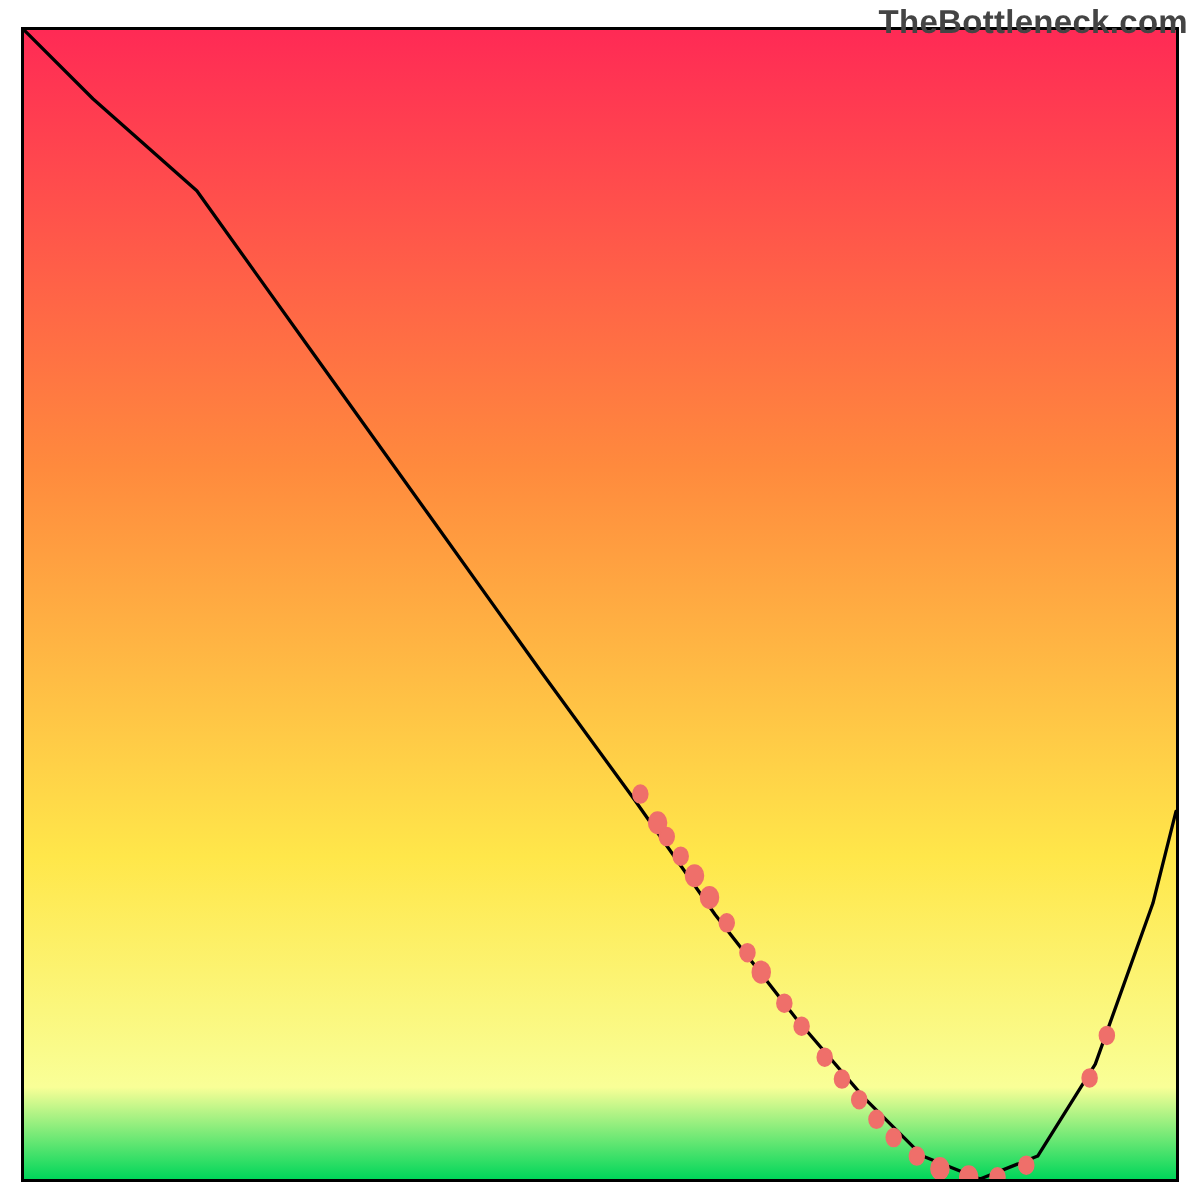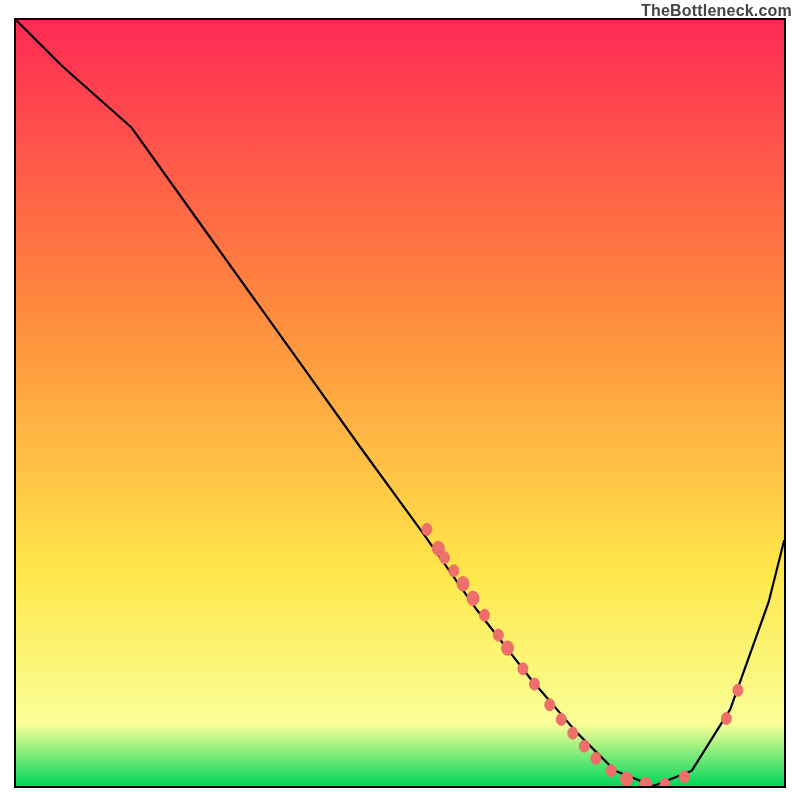--- a/index.html
+++ b/index.html
@@ -13,21 +13,21 @@
   }
   .stage {
     position: relative;
     width: 800px;
     height: 800px;
   }
   .watermark {
     position: absolute;
     top: 2px;
     right: 8px;
-    font-size: 16px;
+    font-size: 22px;
     font-weight: 600;
     color: #444;
     letter-spacing: 0.2px;
     z-index: 20;
   }
   .plot-frame {
     position: absolute;
     left: 14px;
     top: 18px;
     width: 772px;

